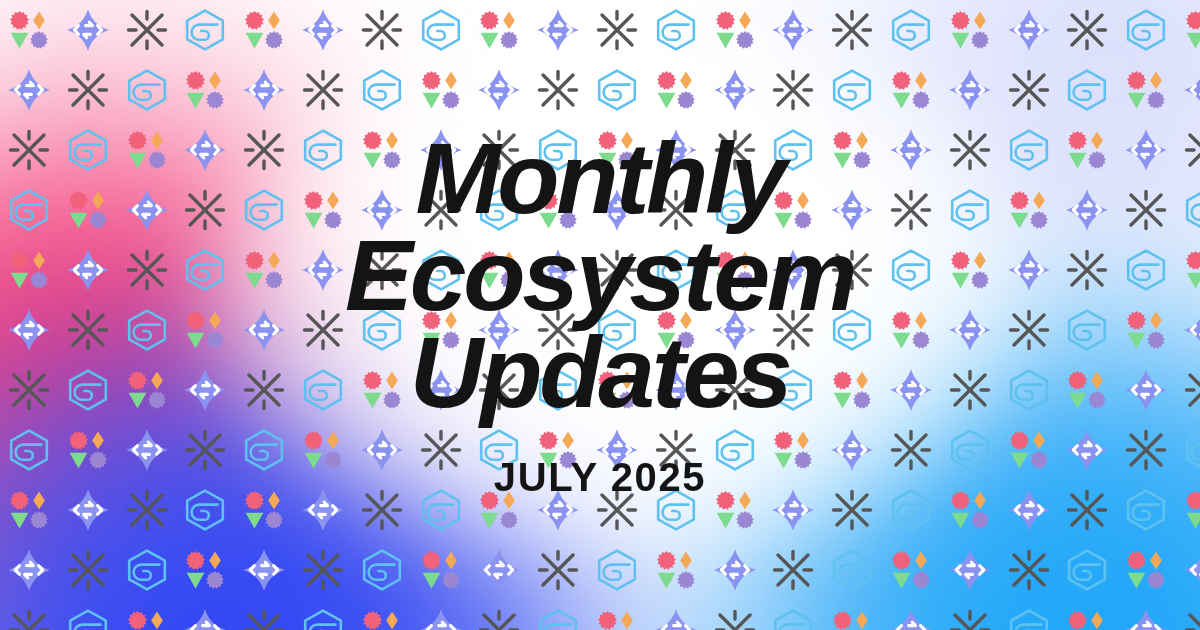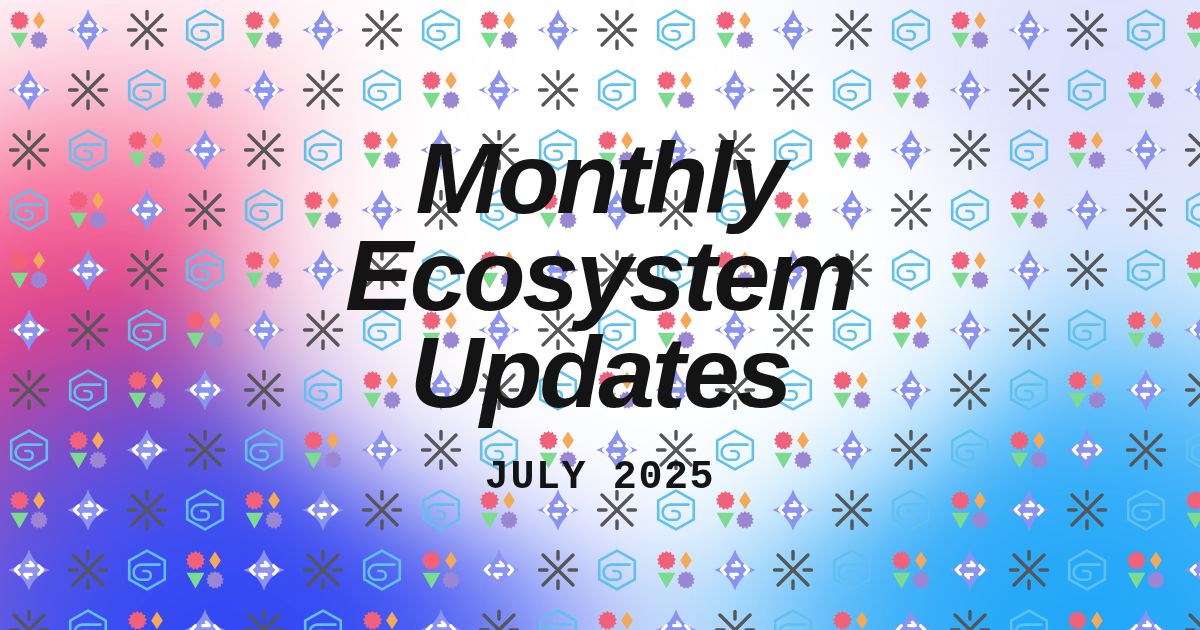--- a/index.html
+++ b/index.html
@@ -63,21 +63,21 @@
     color:#141414;
     margin:0;
     padding:0 40px;
     max-width:660px;
     transform:scaleX(1.02);
     text-rendering:optimizeLegibility;
   }
   #headline .ln{display:block;}
   #subtitle{
     margin:34px 0 0 0;
-    font-family:Liberation Mono, monospace;
+    font-family:Liberation Sans, sans-serif;
     font-weight:700;
     font-size:40px;
     letter-spacing:1.6px;
     color:#141414;
   }
 </style>
 </head>
 <body>
 
 <div id="banner">

